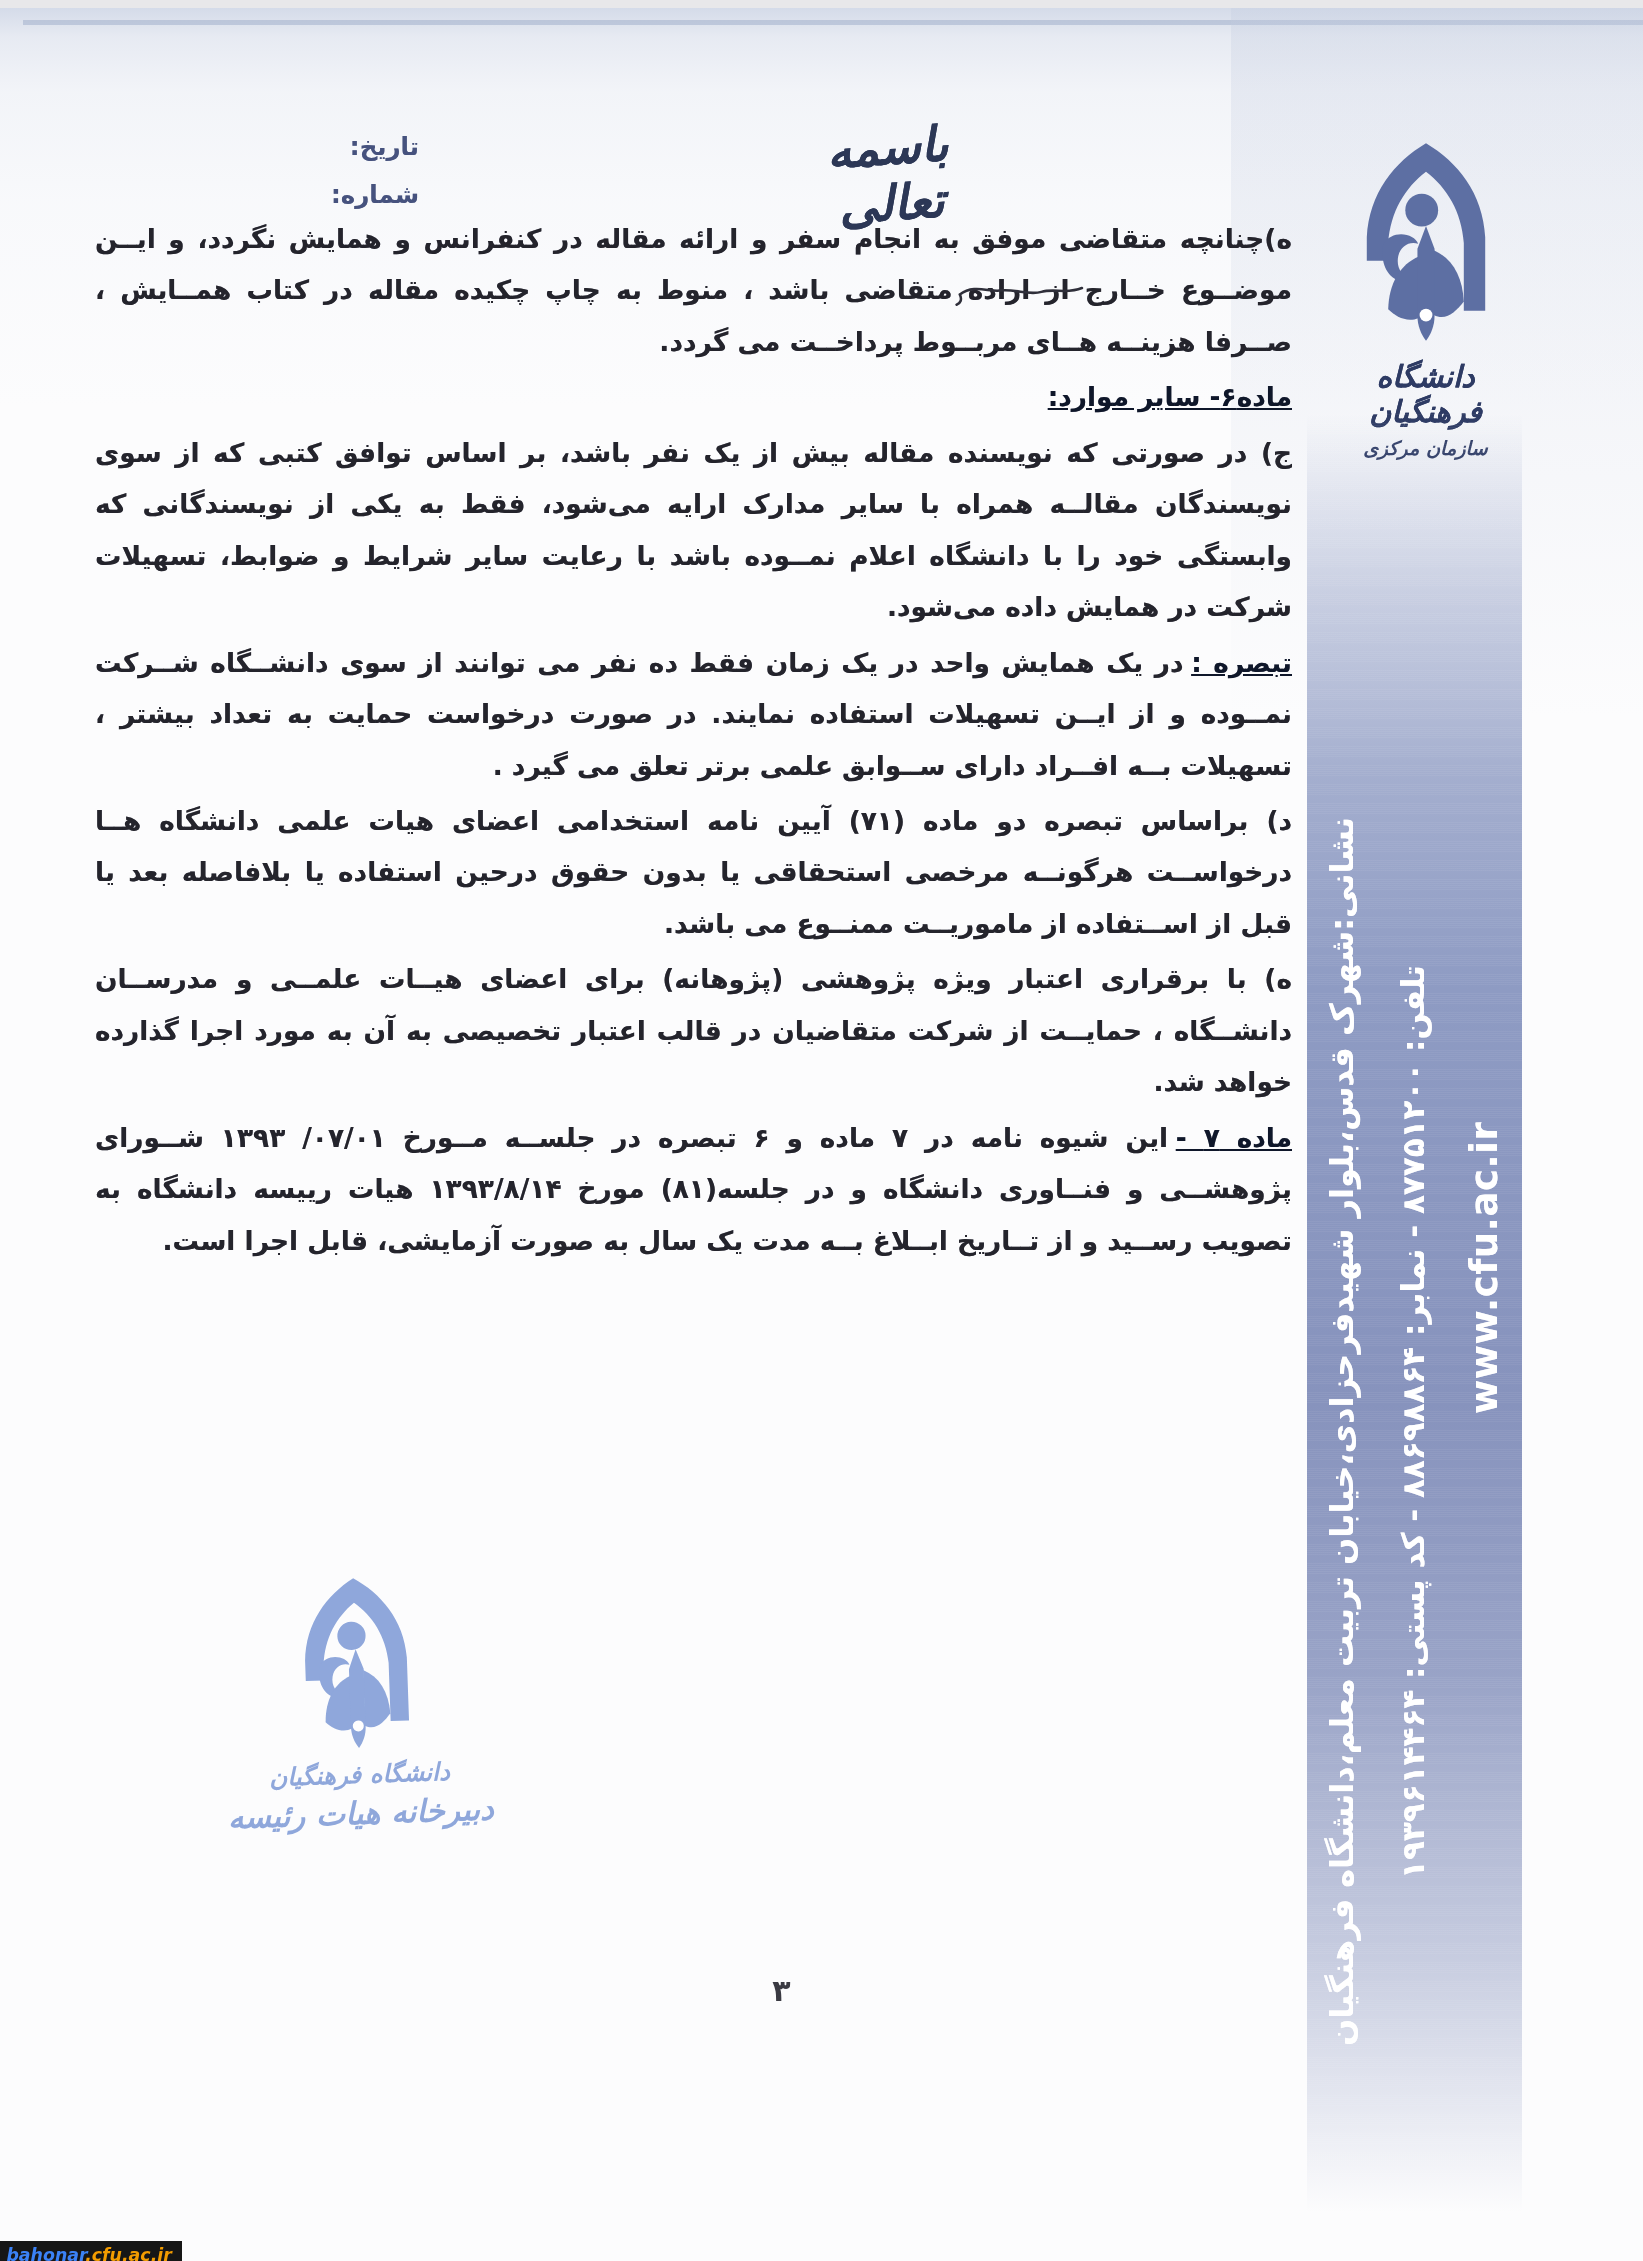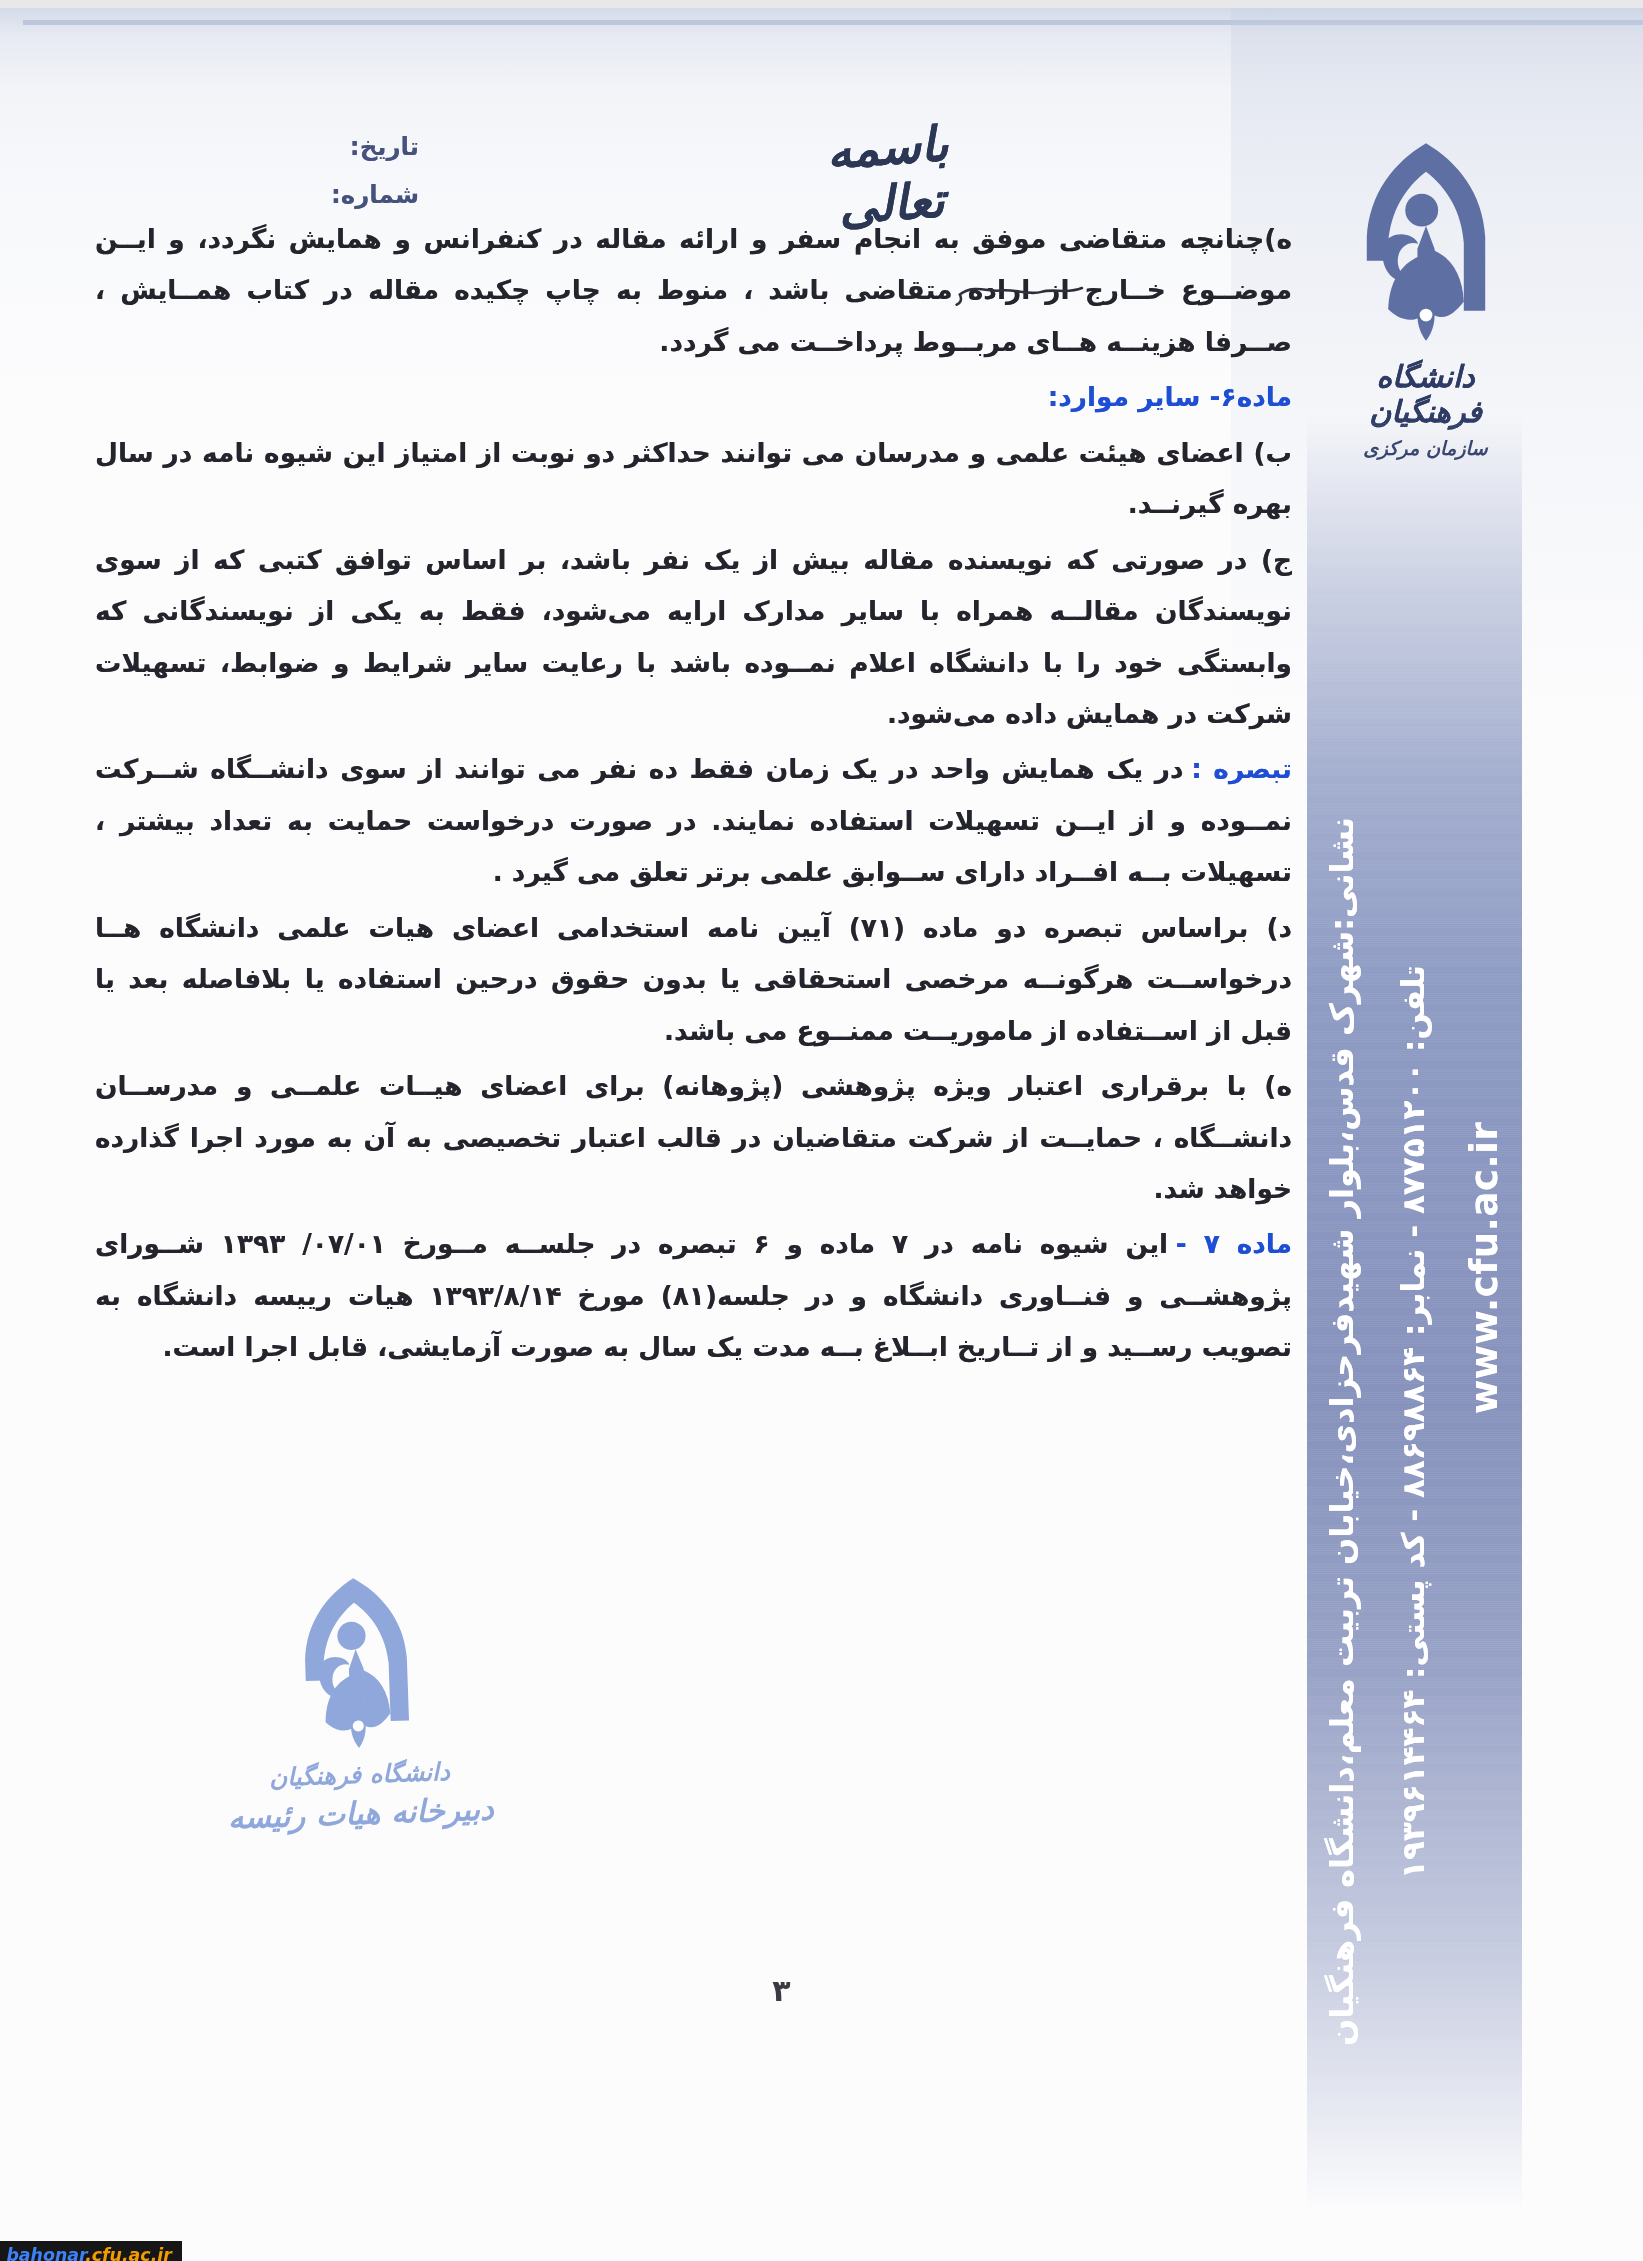--- a/index.html
+++ b/index.html
@@ -47,21 +47,21 @@
   
   .body-text{
     position:absolute; top:205px; right:352px; left:95px;
     direction:rtl; text-align:justify;
     font-size:26.4px; font-weight:700; color:#24242c; line-height:1.95;
     text-shadow:0 0 0.4px rgba(40,40,62,.55);
   }
   .body-text p{margin:0 0 3.9px;}
   .body-text p.heading{text-align:right;}
   .body-text p.indent{text-align:right; padding-right:22px;}
-  .body-text .lead{margin-left:7.7px; color:#1d4ed8;}
+  .body-text .lead{margin-left:7.7px; color:#0f172a;text-decoration:underline;}
   .pen-underline{position:absolute; left:953px; top:271px; width:137px; height:27px; color:#2f2f3a;}
   
   .strip{
     position:absolute; left:1307px; top:406px; width:215px; height:1798px; overflow:hidden;
     background:
       repeating-linear-gradient(0deg, rgba(255,255,255,.05) 0 0.6px, rgba(0,0,0,0) 0.6px 1.9px),
       linear-gradient(180deg,
         rgba(142,155,195,0) 0%, rgba(142,155,195,.45) 10%, rgba(142,155,195,.80) 20%,
         #8e9bc3 32%, #8793bd 55%, rgba(135,147,189,.85) 70%,
         rgba(135,147,189,.45) 86%, rgba(135,147,189,0) 100%);
@@ -126,21 +126,20 @@
     <svg class="emblem-svg" viewBox="0 0 248 332" width="160" height="214">
         <use href="#emblem"></use>
       </svg>
     <div class="logo-name">دانشگاه فرهنگیان</div>
     <div class="logo-org">سازمان مرکزی</div>
   </div>
 
   <div class="body-text">
     <p class="para"><span>ه)چنانچه متقاضی موفق به انجام سفر و ارائه مقاله در کنفرانس و همایش نگردد، و ایــن موضــوع خــارج از اراده متقاضی باشد ، منوط به چاپ چکیده مقاله در کتاب همــایش ، صــرفا هزینــه هــای مربــوط پرداخــت می گردد.</span></p>
     <p class="para heading"><span class="lead">ماده۶- سایر موارد:</span></p>
-    <p class="para"><span>ب) اعضای هیئت علمی و  مدرسان می توانند حداکثر دو نوبت از امتیاز این شیوه نامه در سال بهره گیرنــد.</span></p>
     <p class="para"><span>ج) در صورتی که نویسنده مقاله بیش از یک نفر باشد، بر اساس توافق کتبی که از سوی نویسندگان مقالــه همراه با سایر مدارک ارایه می‌شود، فقط به یکی از نویسندگانی که وابستگی خود را با دانشگاه اعلام نمــوده باشد با رعایت سایر شرایط و ضوابط، تسهیلات شرکت در همایش داده می‌شود.</span></p>
     <p class="para"><span class="lead">تبصره :</span><span>در یک همایش واحد در یک زمان فقط ده نفر می توانند از سوی دانشــگاه شــرکت نمــوده و از ایــن تسهیلات استفاده نمایند. در صورت درخواست حمایت به تعداد بیشتر ، تسهیلات بــه افــراد دارای ســوابق علمی برتر تعلق می گیرد .</span></p>
     <p class="para"><span>د) براساس تبصره دو ماده (۷۱) آیین نامه استخدامی اعضای هیات علمی دانشگاه هــا درخواســت هرگونــه مرخصی استحقاقی یا بدون حقوق درحین استفاده یا بلافاصله بعد یا قبل از اســتفاده از ماموریــت ممنــوع می باشد.</span></p>
     <p class="para"><span>ه) با برقراری اعتبار ویژه پژوهشی (پژوهانه) برای اعضای هیــات علمــی و مدرســان دانشــگاه ، حمایــت از شرکت متقاضیان در قالب اعتبار تخصیصی به آن به مورد اجرا گذارده خواهد شد.</span></p>
     <p class="para"><span class="lead">ماده ۷ -</span><span>این شیوه نامه در ۷ ماده و ۶ تبصره در جلســه مــورخ ۰۷/۰۱/ ۱۳۹۳ شــورای پژوهشــی و فنــاوری دانشگاه و در جلسه(۸۱)  مورخ ۱۳۹۳/۸/۱۴ هیات رییسه دانشگاه  به تصویب رســید و از تــاریخ ابــلاغ بــه مدت یک سال به صورت آزمایشی، قابل اجرا است.</span></p>
   </div>
 
   <svg class="pen-underline" viewBox="0 0 212 42">
     <path d="M10,24 C32,8 54,20 72,18 C97,15 117,26 137,20 C157,14 177,24 200,14 M10,24 C14,32 11,38 5,40" fill="none" stroke="currentColor" stroke-width="4" stroke-linecap="round"></path>
   </svg>

